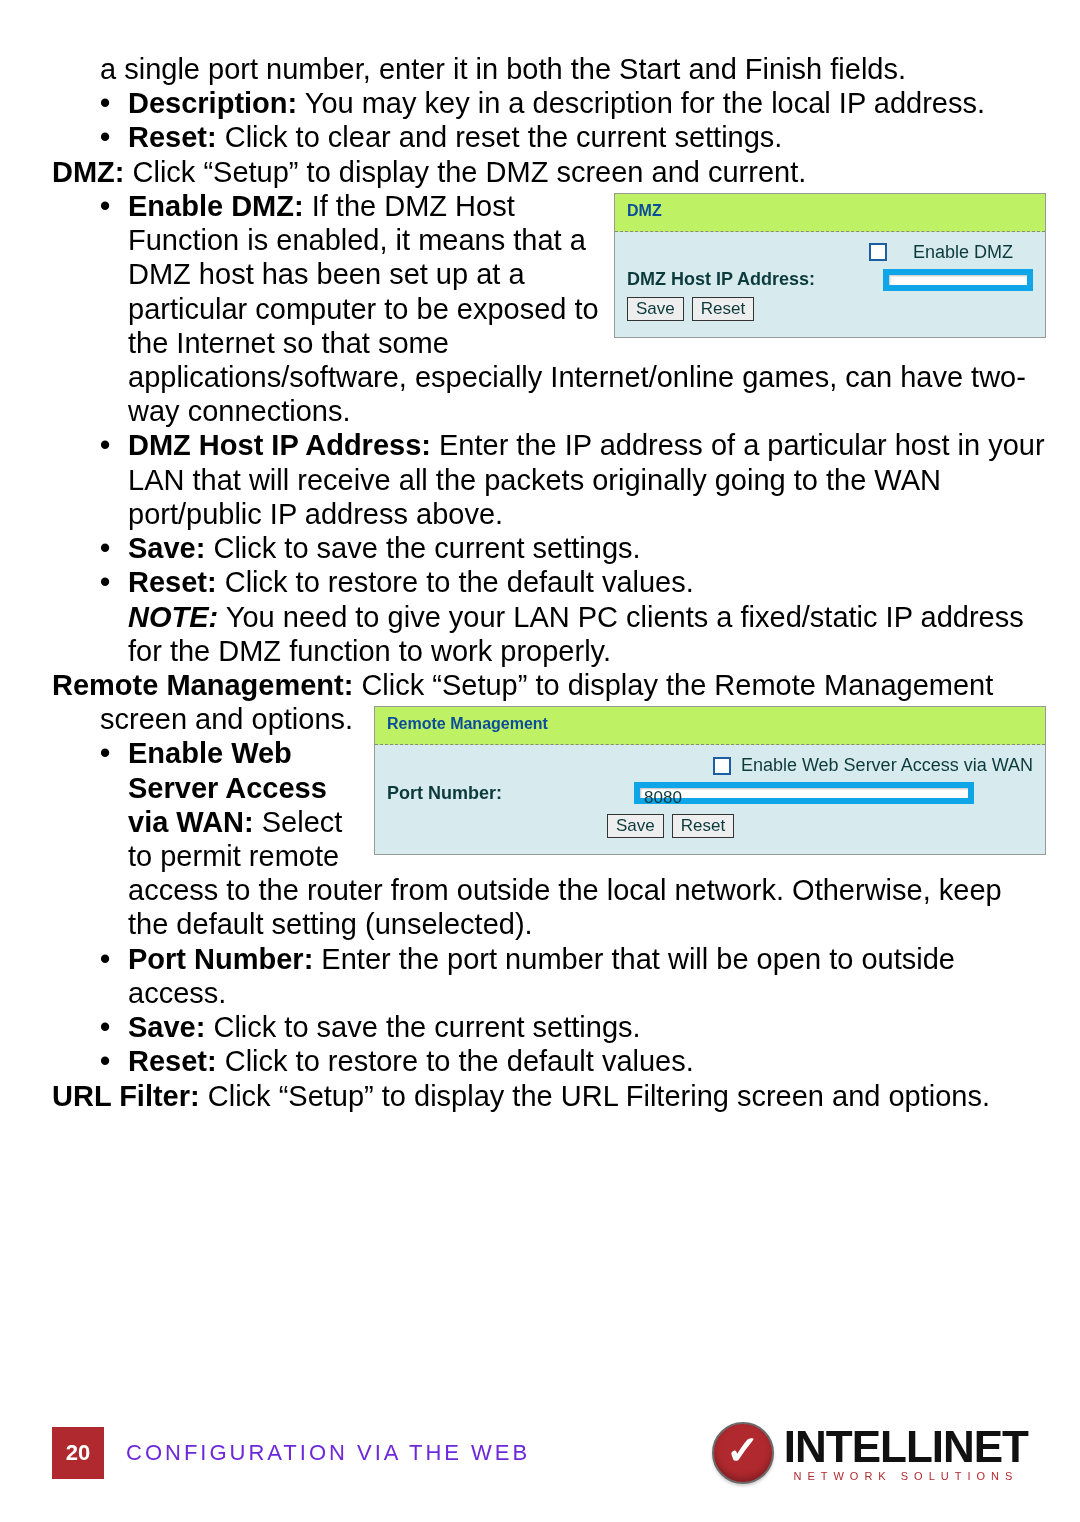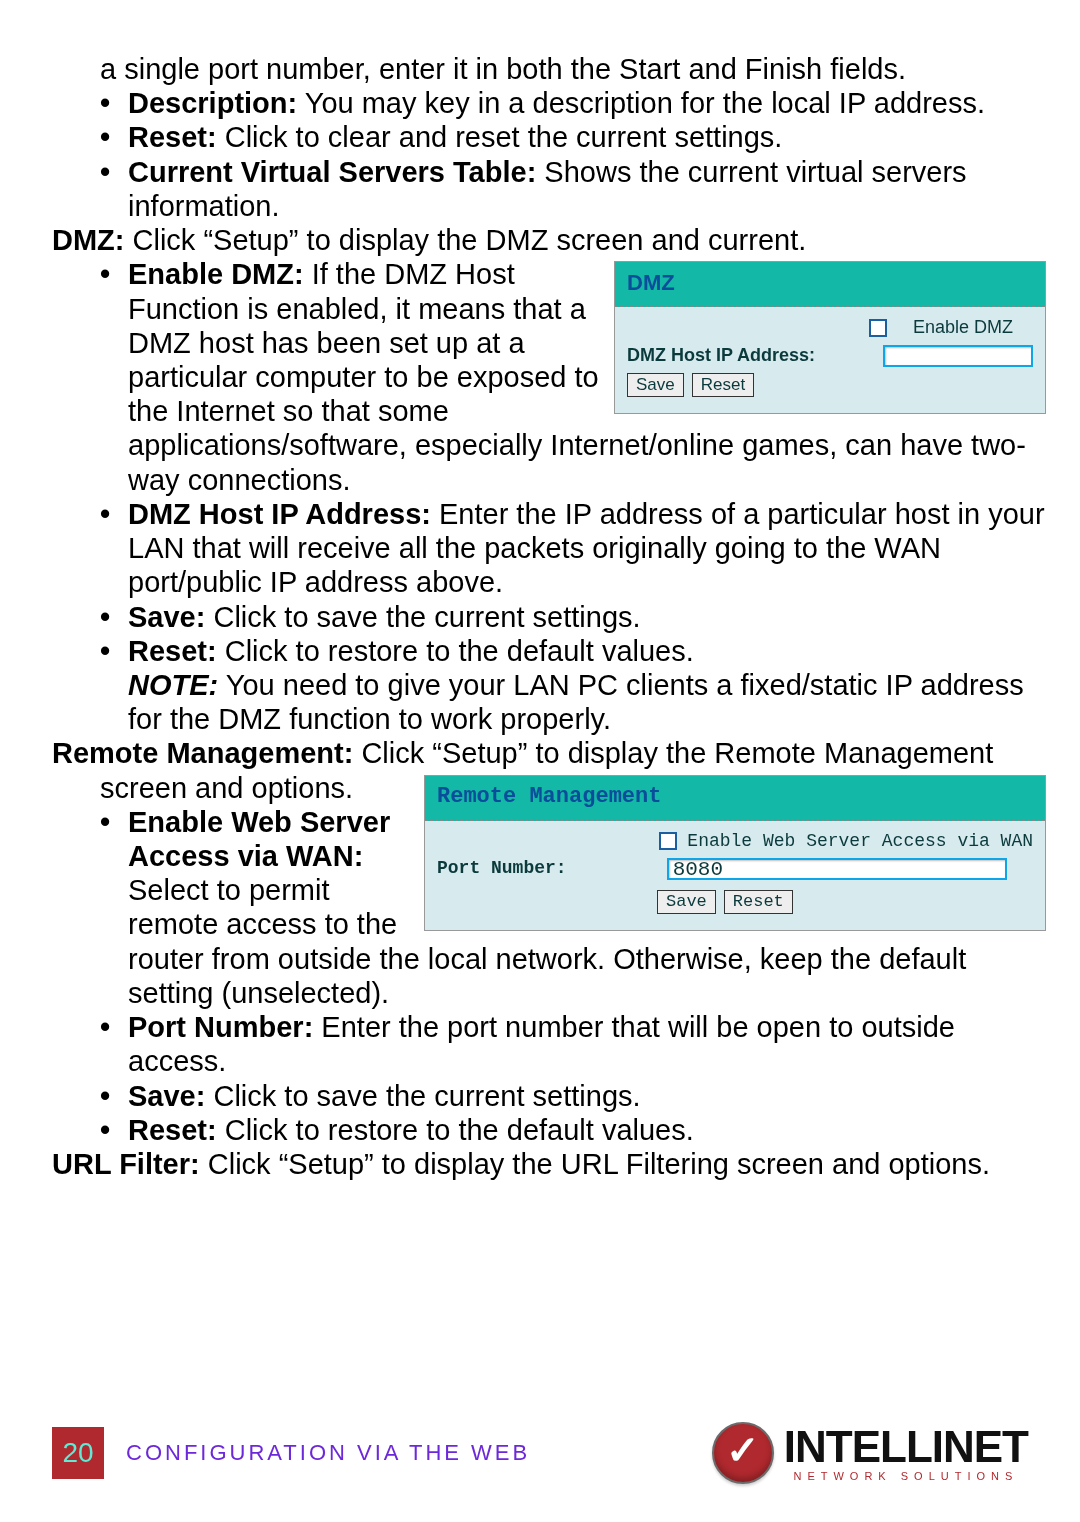--- a/index.html
+++ b/index.html
@@ -53,24 +53,24 @@
   
   .panel {
     background: #d7eaed;
     border: 1px solid #999;
     box-sizing: border-box;
     font-family: Arial, sans-serif;
   }
   .panel-title {
     color: #0a4d9a;
     font-weight: bold;
-    font-size: 22px;
+    font-size: 16px;
     padding: 8px 12px 10px 12px;
     border-bottom: 1px dashed #888;
-    background: #14b8a6;
+    background: #bef264;
   }
   .panel-body {
     padding: 10px 12px 10px 12px;
     font-size: 18px;
     color: #0b3a3d;
   }
   .panel-row {
     display: flex;
     align-items: center;
     margin-bottom: 6px;
@@ -85,27 +85,28 @@
     height: 18px;
     border: 2px solid #1b5fa0;
     background: #fff;
     margin-right: 10px;
     box-sizing: border-box;
     vertical-align: middle;
   }
   .txt-input {
     display: inline-block;
     background: #fff;
-    border: 2px solid #0ea5e9;
+    border: 6px solid #0ea5e9;
     box-shadow: inset 1px 1px 2px rgba(0,0,0,0.25);
     height: 22px;
     box-sizing: border-box;
-    font-size: 21px;
+    font-size: 17px;
     padding: 1px 4px;
     line-height: 18px;
+    margin-left: 32px;
   }
   .btn {
     display: inline-block;
     border: 1px solid #333;
     background: #eee;
     font-size: 17px;
     padding: 0 8px;
     line-height: 22px;
     height: 24px;
     box-sizing: border-box;
@@ -128,23 +129,23 @@
     align-items: center;
     justify-content: space-between;
   }
   .footer-left {
     display: flex;
     align-items: center;
     gap: 22px;
   }
   .page-no {
     background: #b0292e;
-    color: #5eead4;
-    font-weight: normal;
-    font-size: 28px;
+    color: #ffffff;
+    font-weight: bold;
+    font-size: 22px;
     width: 52px;
     height: 52px;
     display: flex;
     align-items: center;
     justify-content: center;
   }
   .footer-caption {
     font-size: 22px;
     letter-spacing: 3px;
     color: #6d28d9;
@@ -201,21 +202,20 @@
 </head>
 <body>
 
 <div class="page body-text">
 
   <div class="indent1">a single port number, enter it in both the Start and Finish fields.</div>
 
   <ul class="bullet-list">
     <li><b>Description:</b><span> You may key in a description for the local IP address.</span></li>
     <li><b>Reset:</b><span> Click to clear and reset the current settings.</span></li>
-    <li><b>Current Virtual Servers Table:</b><span> Shows the current virtual servers information.</span></li>
   </ul>
 
   <div>
     <b>DMZ:</b><span> Click “Setup” to display the DMZ screen and current.</span>
   </div>
 
   <div class="flow-with-panel">
     <ul class="bullet-list">
       <li>
         
@@ -248,21 +248,21 @@
   </div>
 
   <div class="clear"></div>
 
   <div>
     <b>Remote Management:</b><span> Click “Setup” to display the Remote Management </span>
   </div>
 
   <div class="flow-with-panel">
 
-    <div class="float-right-panel panel" style="width:622px;font-family:Liberation Mono, monospace;">
+    <div class="float-right-panel panel" style="width:672px;">
       <div class="panel-title">Remote Management</div>
       <div class="panel-body">
         <div class="panel-row" style="justify-content:flex-end;">
           <span class="chk"></span>
           <span>Enable Web Server Access via WAN</span>
         </div>
         <div class="panel-row" style="gap:100px;">
           <span class="panel-label">Port Number:</span>
           <span class="txt-input" style="width:340px;">8080</span>
         </div>

